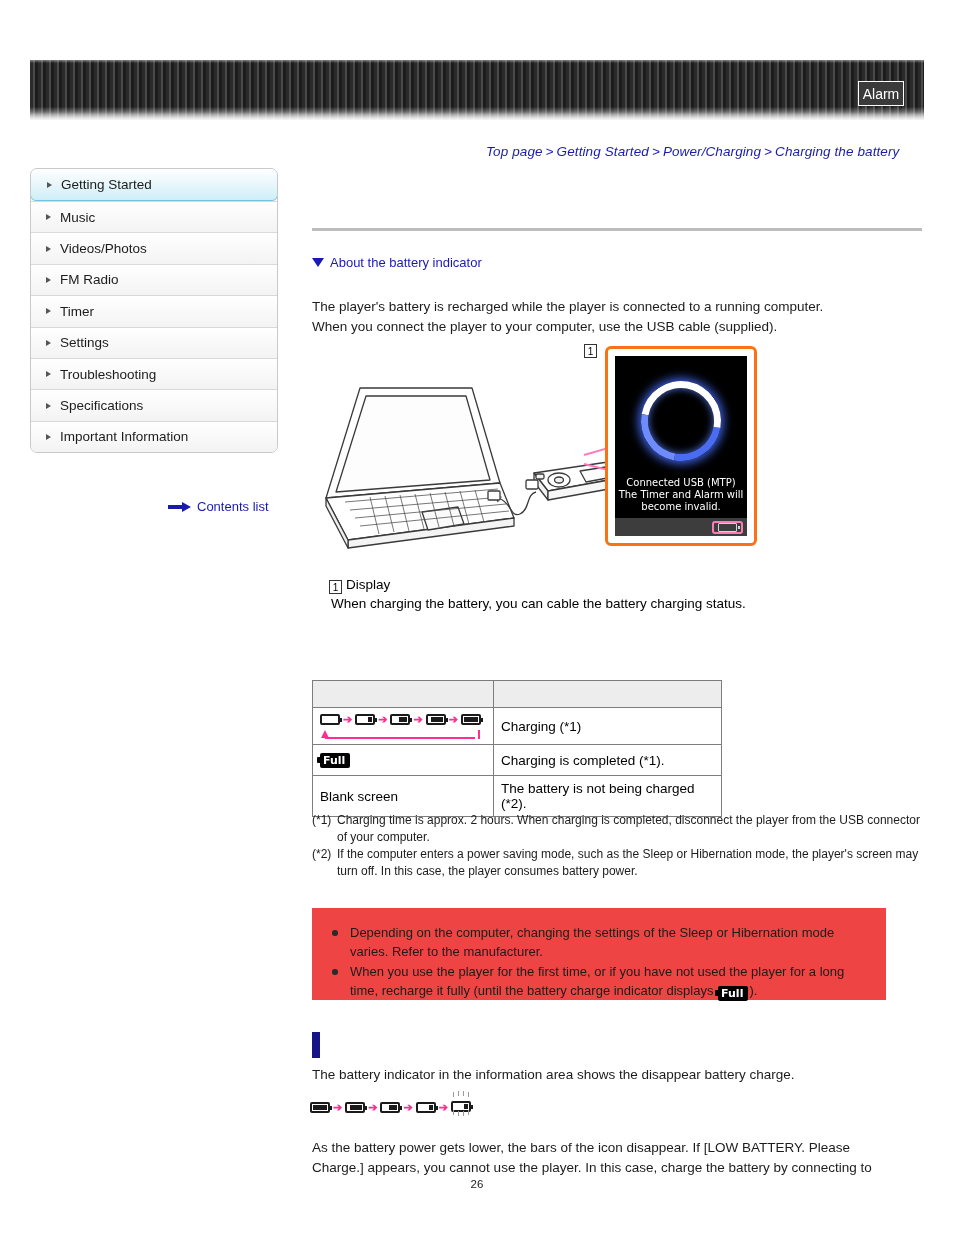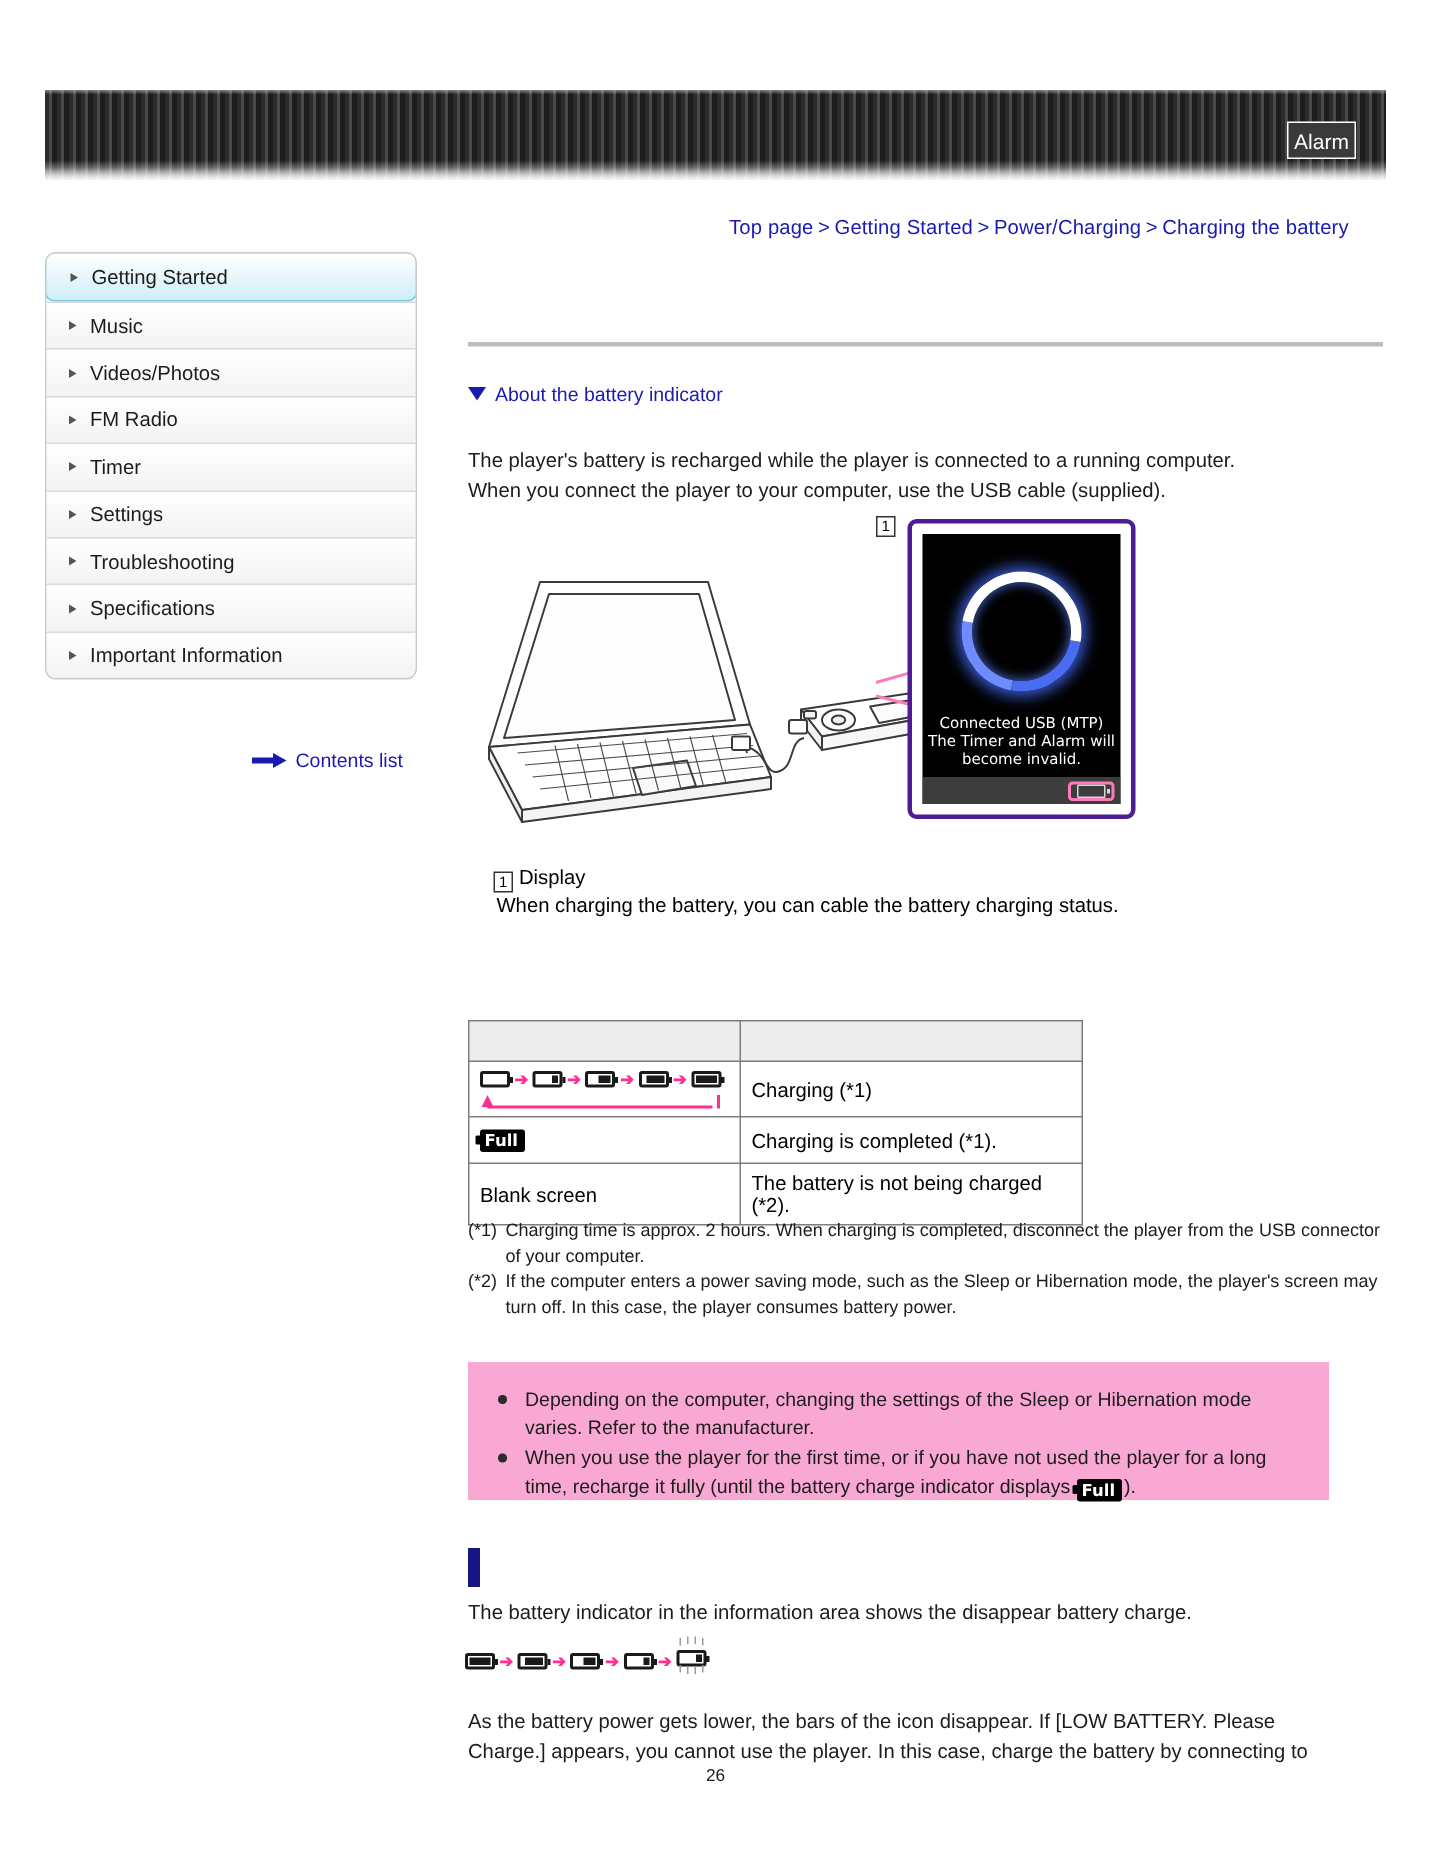--- a/index.html
+++ b/index.html
@@ -44,20 +44,21 @@
     cursor:pointer;
   }
 
   
   .breadcrumb {
     position:absolute; left:486px; top:144px;
     font-size:13.5px;
     color:#1a1ab0;
     white-space:nowrap;
     letter-spacing:0.1px;
+    font-style:italic;
   }
   .breadcrumb span { color:#1a1ab0; }
   .breadcrumb a { color:#1a1ab0; text-decoration:none; cursor:pointer; }
   .bc-sep { margin:0 3px; }
 
   
   .sidebar {
     position:absolute; left:30px; top:168px;
     width:248px;
     border:1px solid #c9c9c9;
@@ -152,21 +153,21 @@
     position:absolute;
     width:13px; height:14px;
     border:1px solid #333;
     font-size:10px; line-height:13px; text-align:center;
     background:#fff; color:#000;
     box-sizing:border-box;
   }
   .player-frame {
     position:absolute; left:293px; top:6px;
     width:152px; height:200px;
-    border:3px solid #4c1d95;
+    border:3px solid #f97316;
     border-radius:6px;
     background:#fff;
     box-sizing:border-box;
     padding:7px;
   }
   .player-screen {
     width:100%; height:100%;
     background:#000;
     position:relative;
     overflow:hidden;
@@ -288,21 +289,21 @@
   
   .footnotes { position:absolute; left:312px; top:812px; width:612px; font-size:12px; line-height:16.5px; color:#1c1c1c; }
   .fn { display:flex; margin-bottom:1px; }
   .fn-mark { flex:0 0 auto; width:25px; }
   .fn-body { flex:1 1 auto; }
 
   
   .note-box {
     position:absolute; left:312px; top:908px;
     width:574px; height:92px;
-    background:#f9a8d4;
+    background:#ef4444;
     box-sizing:border-box;
     padding:16px 20px 0 20px;
   }
   .note-item { display:flex; font-size:13px; line-height:18.5px; color:#1c1c1c; margin-bottom:2px; }
   .note-dot {
     flex:0 0 auto; width:18px;
     display:flex; align-items:flex-start; padding-top:6px;
   }
   .note-dot span { width:5.5px; height:5.5px; border-radius:50%; background:#2b2b2b; display:block; }
   .note-text { flex:1 1 auto; }

